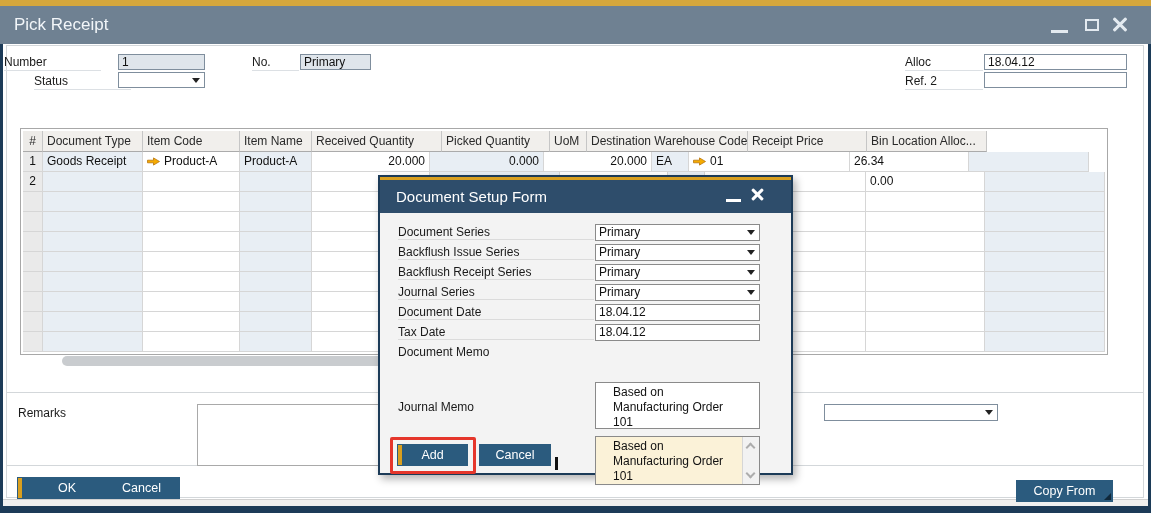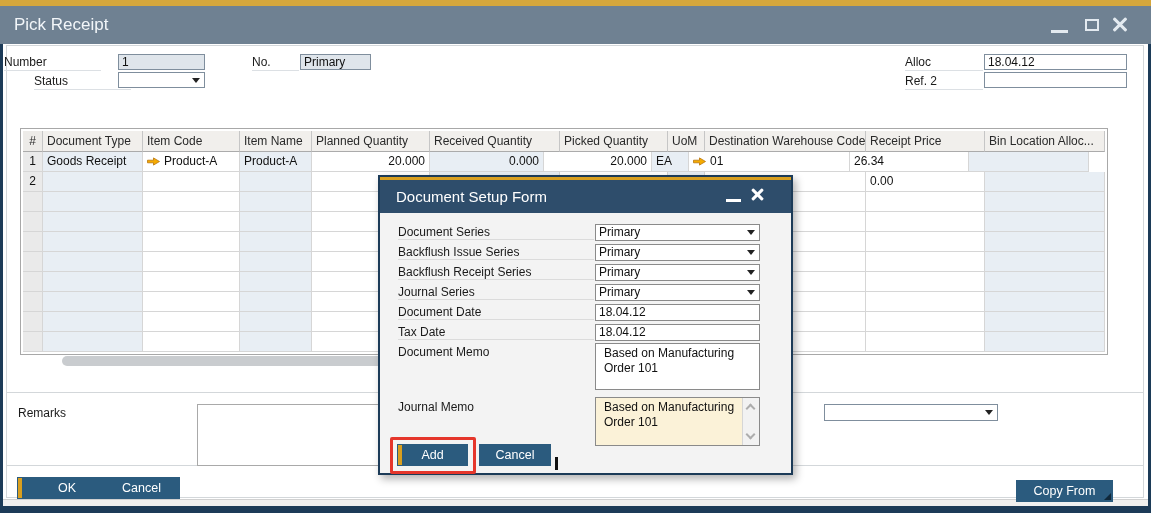--- a/index.html
+++ b/index.html
@@ -62,21 +62,21 @@
   .modal-titlebar .mtitle { position:absolute; left:16px; top:0; line-height:33px; font-size:15px; color:#fff; }
   .m-min { position:absolute; left:346px; top:22px; width:15px; height:3px; background:#fff; cursor:pointer; }
   .m-close { left:370px; top:10px; width:15px; height:14px; }
   .m-close i { width:15px; height:3px; top:6px; background:#fff; }
 
   .drow { position:absolute; left:18px; width:380px; height:18px; }
   .dlabel { position:absolute; left:0; top:1px; width:196px; height:15px; line-height:14px; font-size:12px; color:#1a1a1a; border-bottom:1px solid #DBDBDB; }
   .dctrl { position:absolute; left:197px; top:0; width:165px; height:17px; }
   .dselect, .dinput { position:absolute; inset:0; background:#fff; border:1px solid #8A8A8A; font-size:12px; line-height:15px; padding-left:3px; color:#111; }
   .dselect { cursor:pointer; }
-  .memo { position:absolute; background:#fff; border:1px solid #8A8A8A; font-size:12px; line-height:15px; color:#111; padding:2px 8px; }
+  .memo { position:absolute; background:#fff; border:1px solid #8A8A8A; font-size:12px; line-height:15px; color:#111; padding:2px 17px;margin-top:39px; }
   .memo.hl { background:#FBF2D8; }
   .scrollcol { position:absolute; right:0; top:0; bottom:0; width:17px; background:#F2F2F2; border-left:1px solid #D6D6D6; }
   .chev { position:absolute; left:4px; width:7px; height:7px; border:0 solid #ADADAD; transform:rotate(45deg); }
   .chev.up { top:7px;    border-top-width:2px;    border-left-width:2px; }
   .chev.dn { bottom:7px; border-bottom-width:2px; border-right-width:2px; }
 
   .annotation-red { position:absolute; left:10px; top:260px; width:86px; height:37px; border:3px solid #E5362B; border-radius:2px; z-index:12; pointer-events:none; }
   .caret { position:absolute; left:175px; top:280px; width:3px; height:13px; background:#111; }
 </style>
 </head>
@@ -116,21 +116,20 @@
   <div class="fbox white-bg" style="left:984px; top:54px; width:143px;">18.04.12</div>
   <div class="flabel" style="left:905px; top:74px; width:78px;">Ref. 2</div>
   <div class="fbox white-bg" style="left:984px; top:72px; width:143px;"></div>
 
   <div id="grid">
       <div class="tr">
         <div class="td th numcol" style="width: 20px;">#</div>
         <div class="td th" style="width: 100px;">Document Type</div>
         <div class="td th" style="width: 97px;">Item Code</div>
         <div class="td th" style="width: 72px;">Item Name</div>
-        <div class="td th" style="width: 118px;">Planned Quantity</div>
         <div class="td th" style="width: 130px;">Received Quantity</div>
         <div class="td th" style="width: 108px;">Picked Quantity</div>
         <div class="td th" style="width: 37px;">UoM</div>
         <div class="td th" style="width: 161px;">Destination Warehouse Code</div>
         <div class="td th" style="width: 119px;">Receipt Price</div>
         <div class="td th" style="width: 120px;">Bin Location Alloc...</div>
       </div>
       <div class="tr">
         <div class="td numcol" style="width: 20px;">1</div>
         <div class="td tint" style="width: 100px;">Goods Receipt</div>

